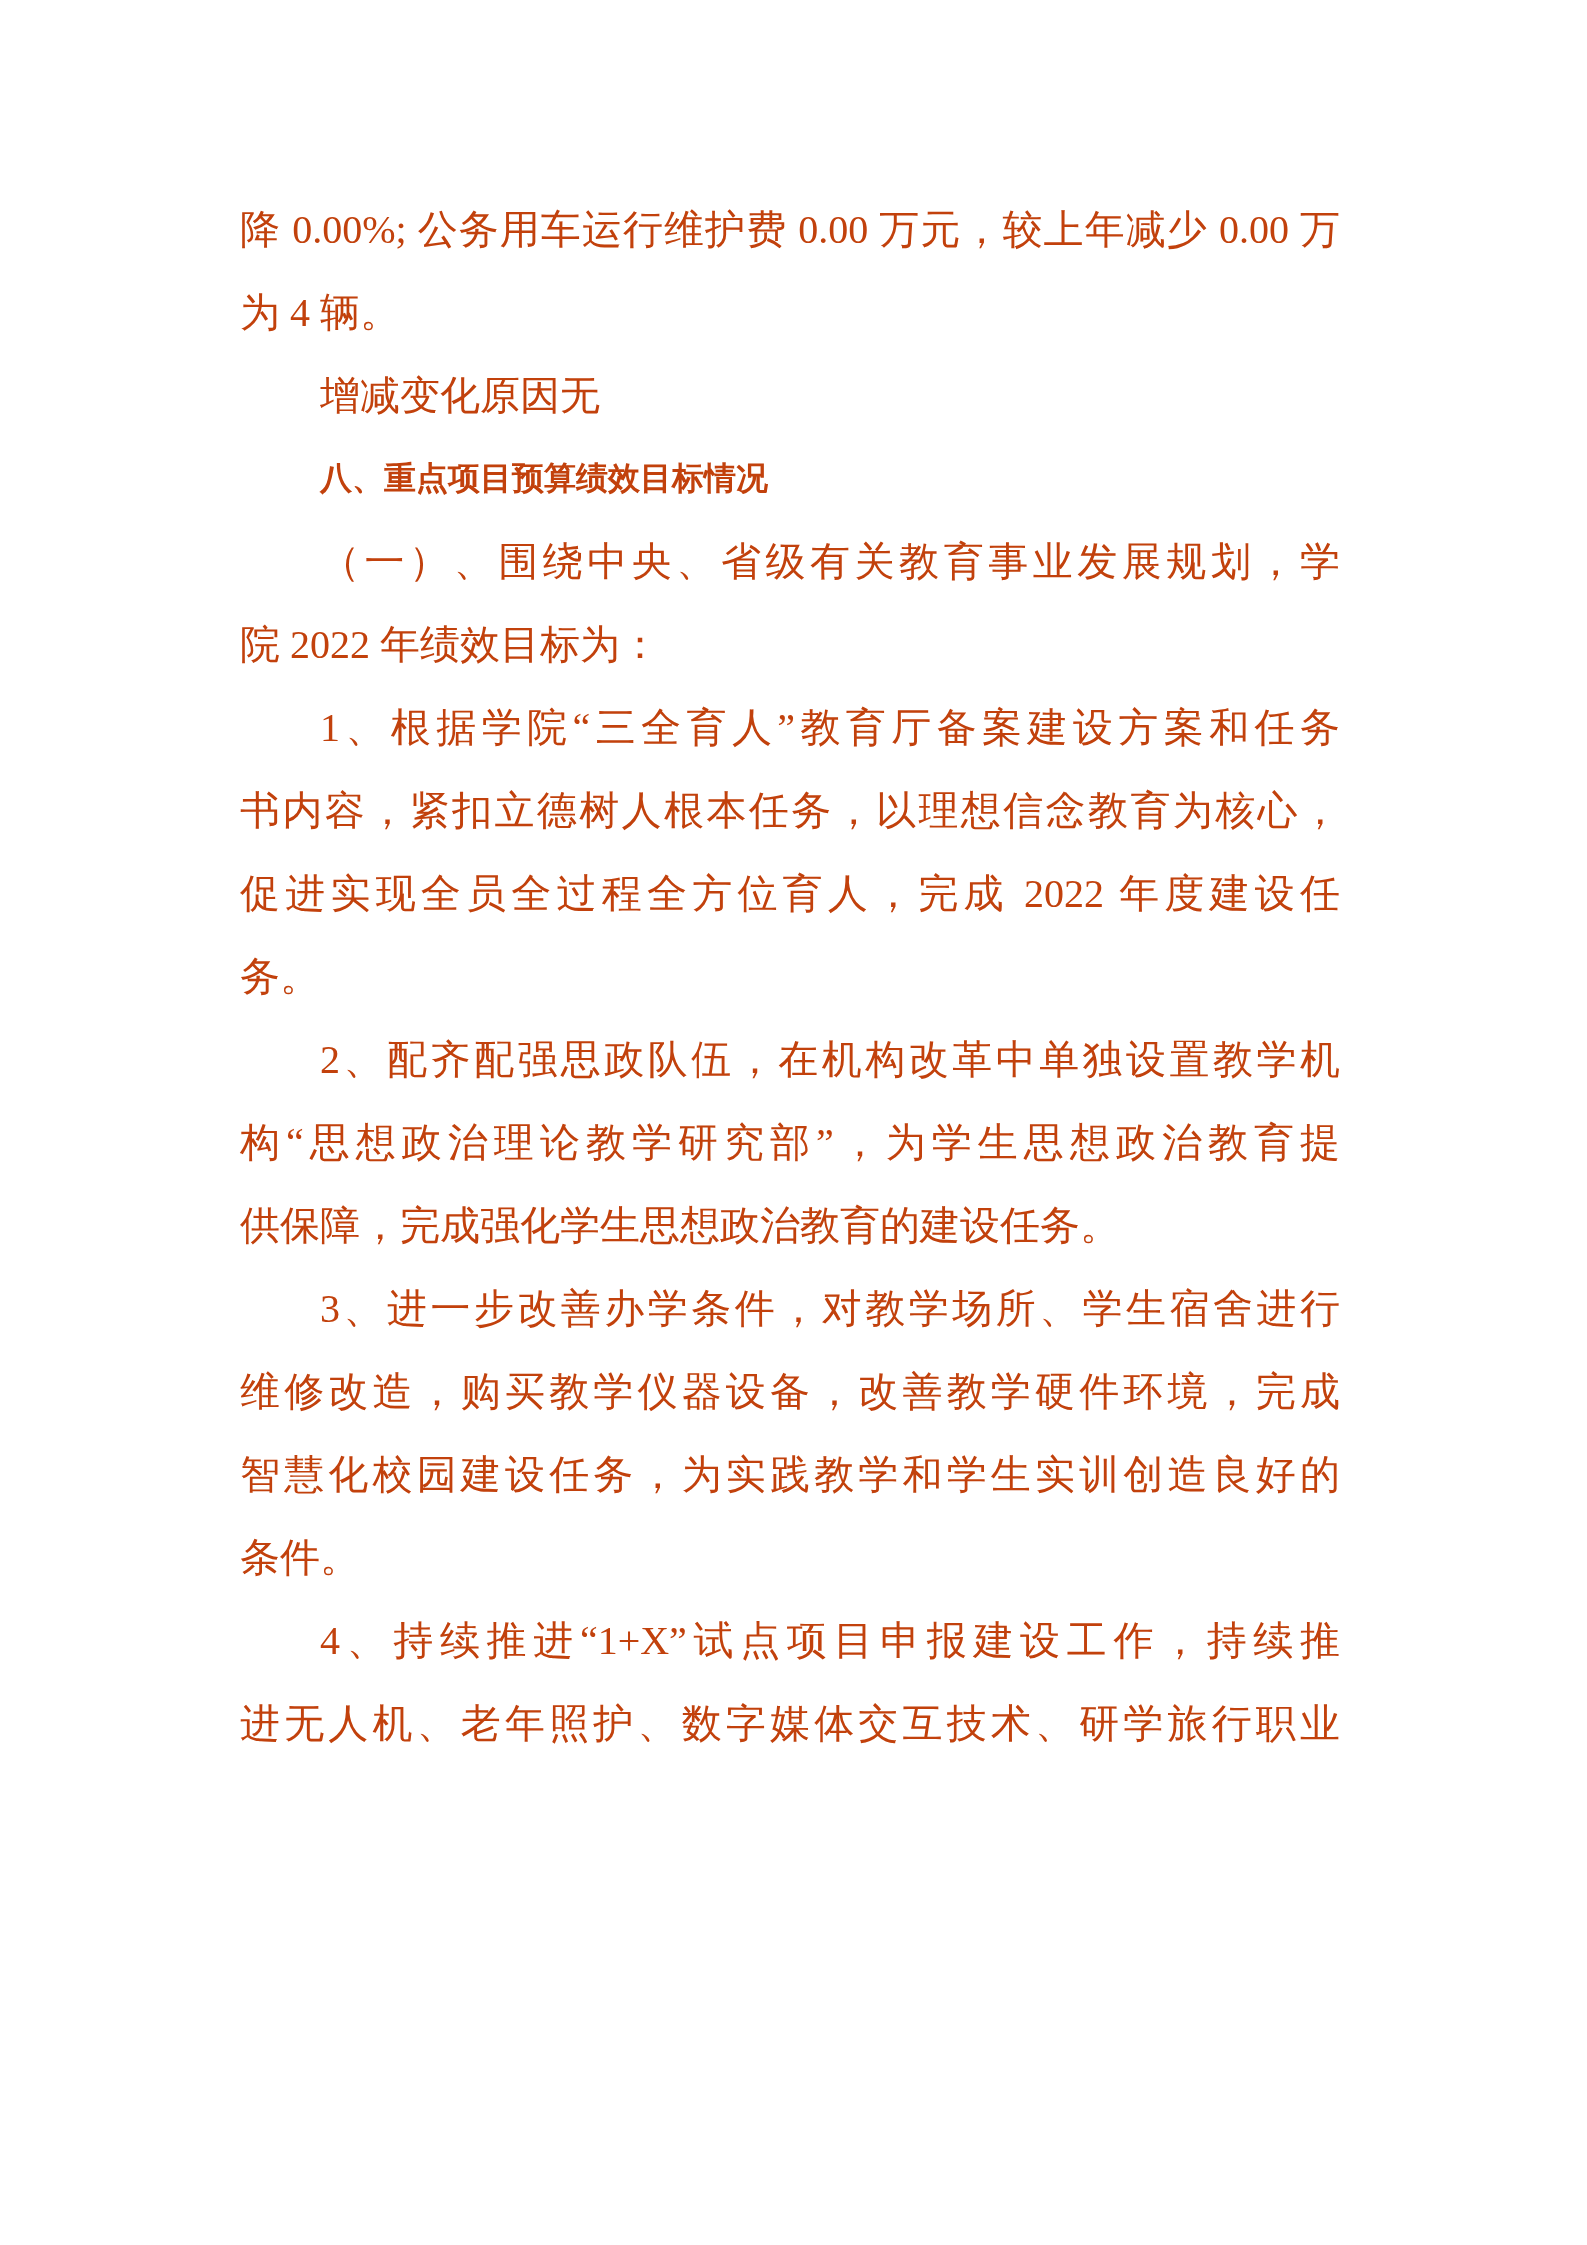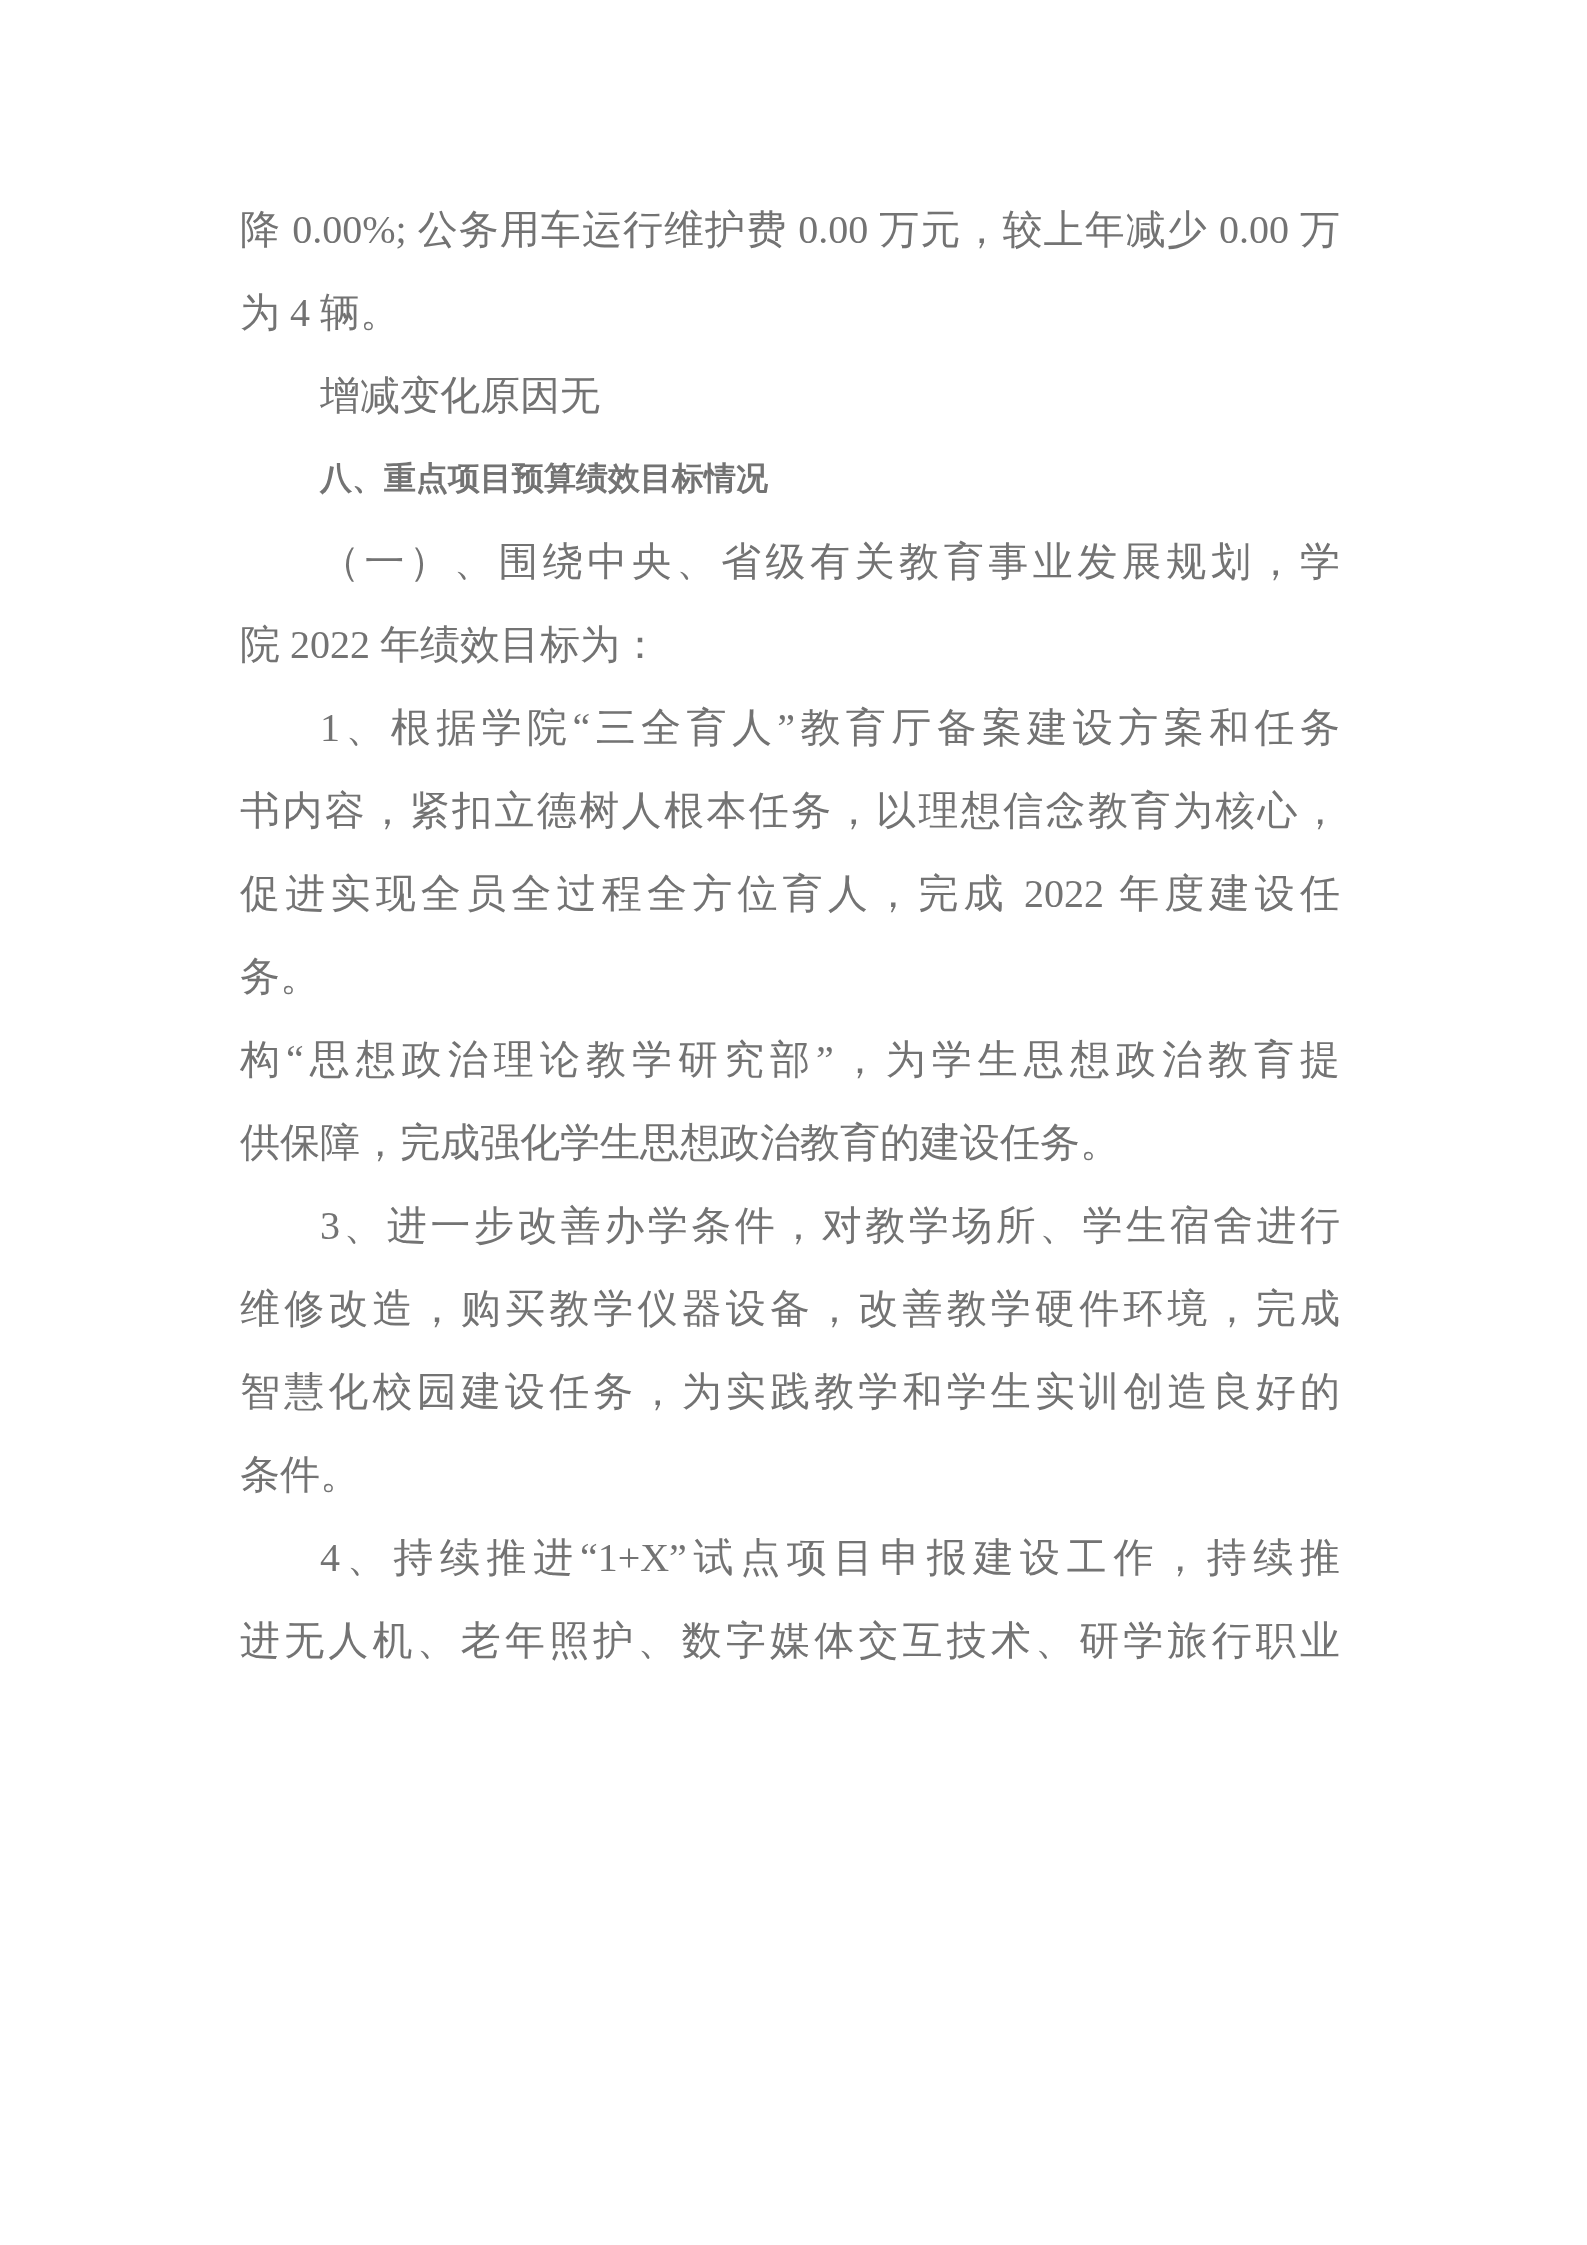--- a/index.html
+++ b/index.html
@@ -18,21 +18,21 @@
   .text-block {
     position: absolute;
     left: 240px;
     top: 188px;
     width: 1100px;
   }
   .line {
     height: 83px;
     line-height: 83px;
     font-size: 40px;
-    color: #737373;
+    color: #c2410c;
     font-family: "Liberation Serif", "DejaVu Serif", serif;
   }
   .line.indent {
     padding-left: 80px;
   }
   .fit-justify {
     text-align: justify;
     text-align-last: justify;
   }
   .fit-left {
@@ -57,20 +57,21 @@
       <div class="line body fit-justify">降 0.00%; 公务用车运行维护费 0.00 万元，较上年减少 0.00 万</div>
       <div class="line body fit-left">为 4 辆。</div>
       <div class="line body fit-left indent">增减变化原因无</div>
       <div class="line heading fit-left indent">八、重点项目预算绩效目标情况</div>
       <div class="line body fit-justify indent">（一）、围绕中央、省级有关教育事业发展规划，学</div>
       <div class="line body fit-left">院 2022 年绩效目标为：</div>
       <div class="line body fit-justify indent">1、根据学院“三全育人”教育厅备案建设方案和任务</div>
       <div class="line body fit-justify">书内容，紧扣立德树人根本任务，以理想信念教育为核心，</div>
       <div class="line body fit-justify">促进实现全员全过程全方位育人，完成 2022 年度建设任</div>
       <div class="line body fit-left">务。</div>
+      <div class="line body fit-justify indent">2、配齐配强思政队伍，在机构改革中单独设置教学机</div>
       <div class="line body fit-justify">构“思想政治理论教学研究部”，为学生思想政治教育提</div>
       <div class="line body fit-left">供保障，完成强化学生思想政治教育的建设任务。</div>
       <div class="line body fit-justify indent">3、进一步改善办学条件，对教学场所、学生宿舍进行</div>
       <div class="line body fit-justify">维修改造，购买教学仪器设备，改善教学硬件环境，完成</div>
       <div class="line body fit-justify">智慧化校园建设任务，为实践教学和学生实训创造良好的</div>
       <div class="line body fit-left">条件。</div>
       <div class="line body fit-justify indent">4、持续推进“1+X”试点项目申报建设工作，持续推</div>
       <div class="line body fit-justify">进无人机、老年照护、数字媒体交互技术、研学旅行职业</div>
     </div>
 </div>

